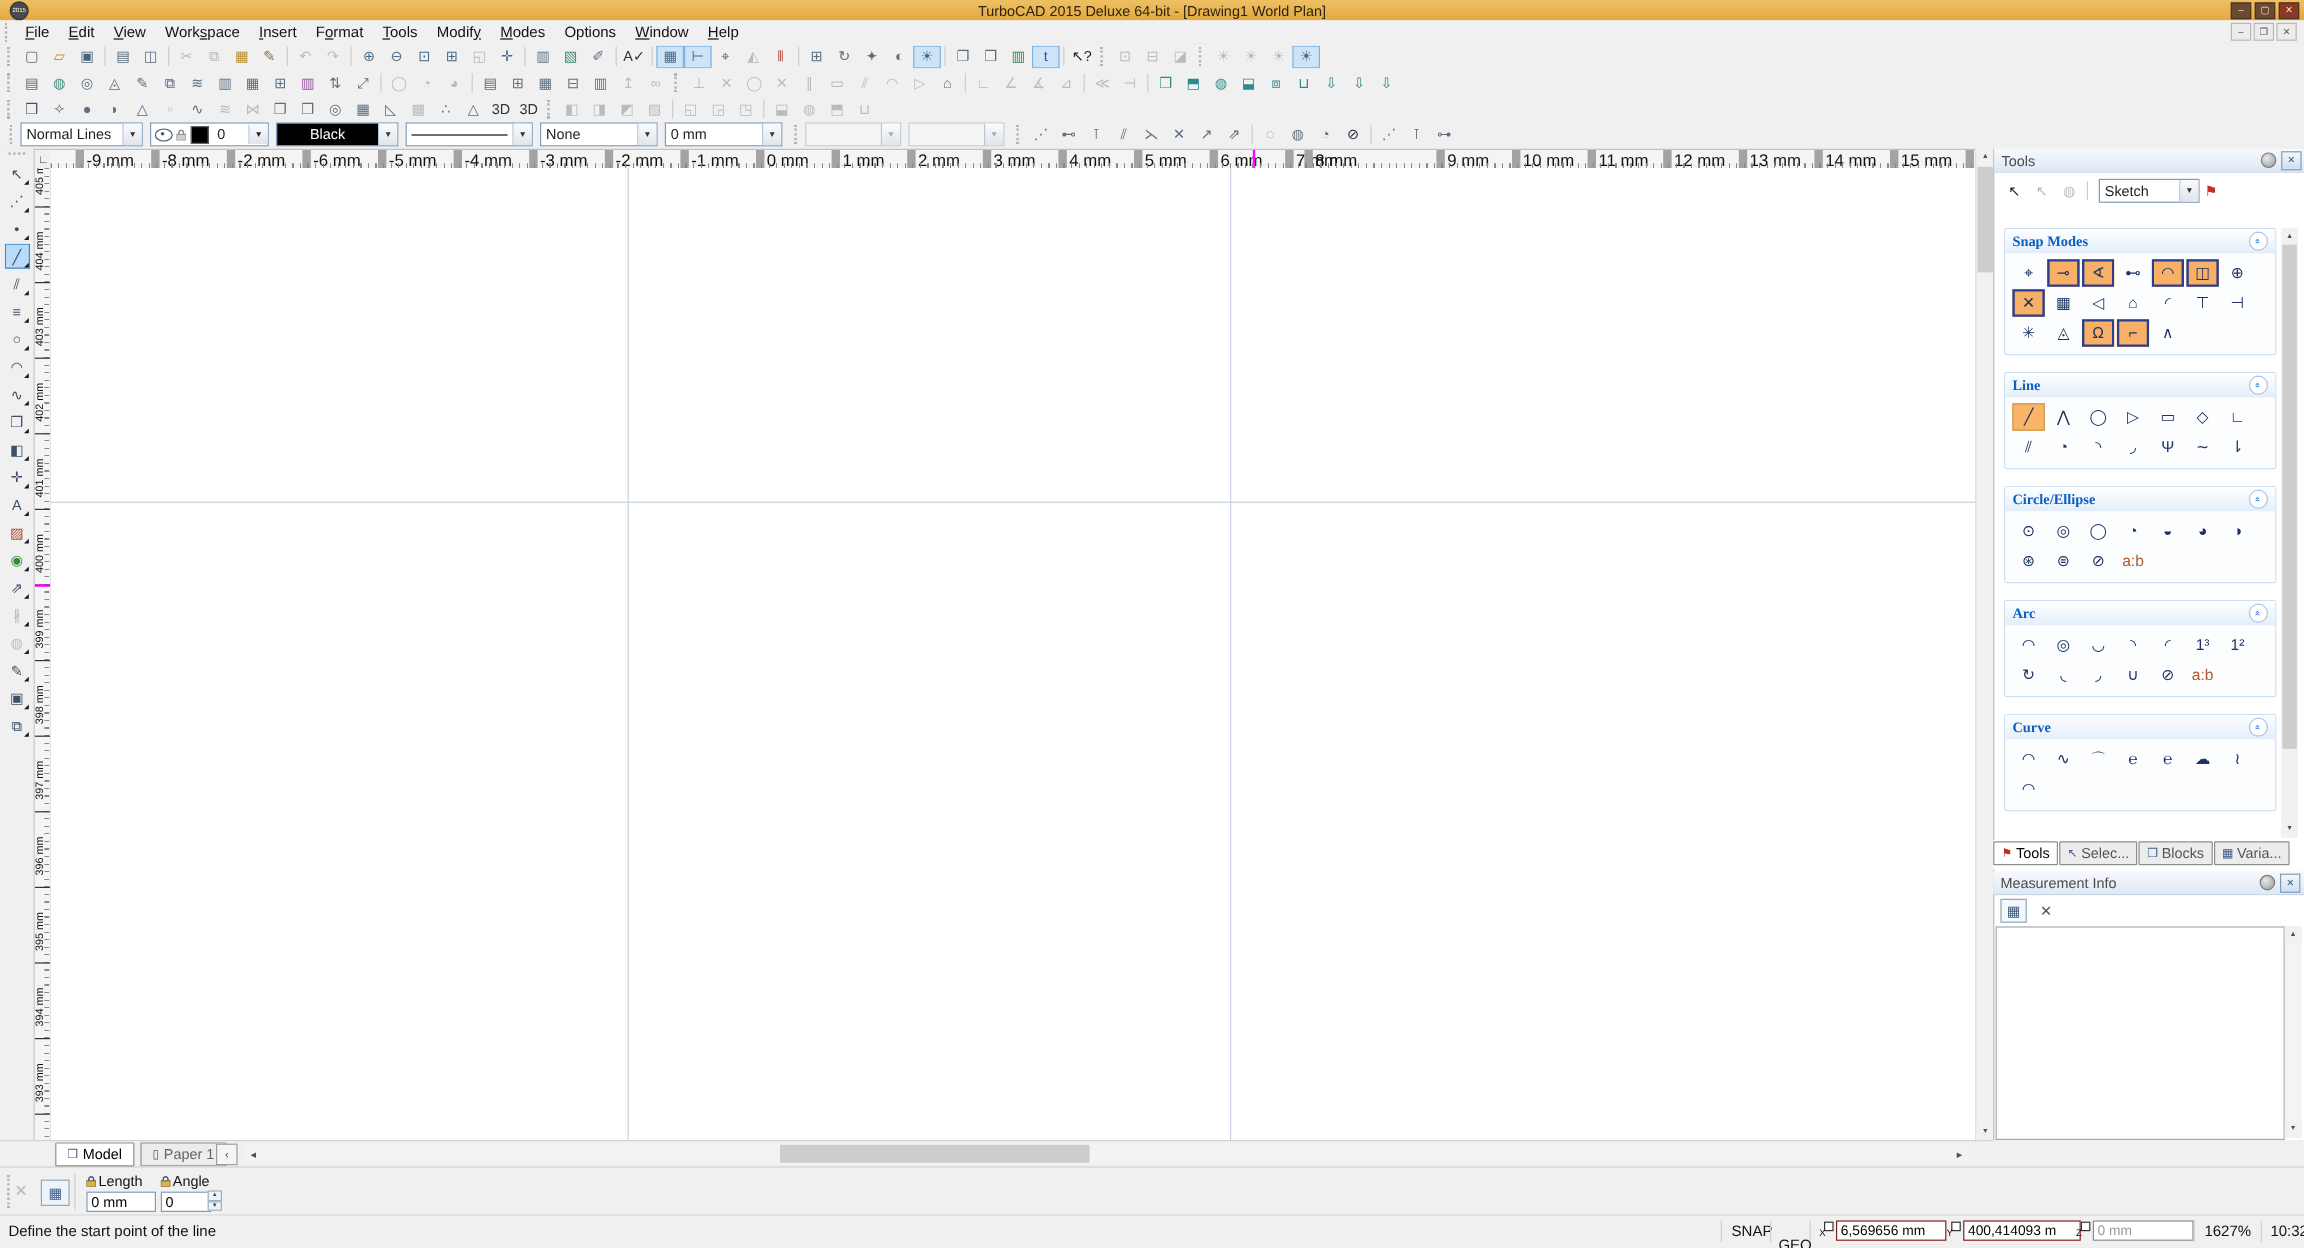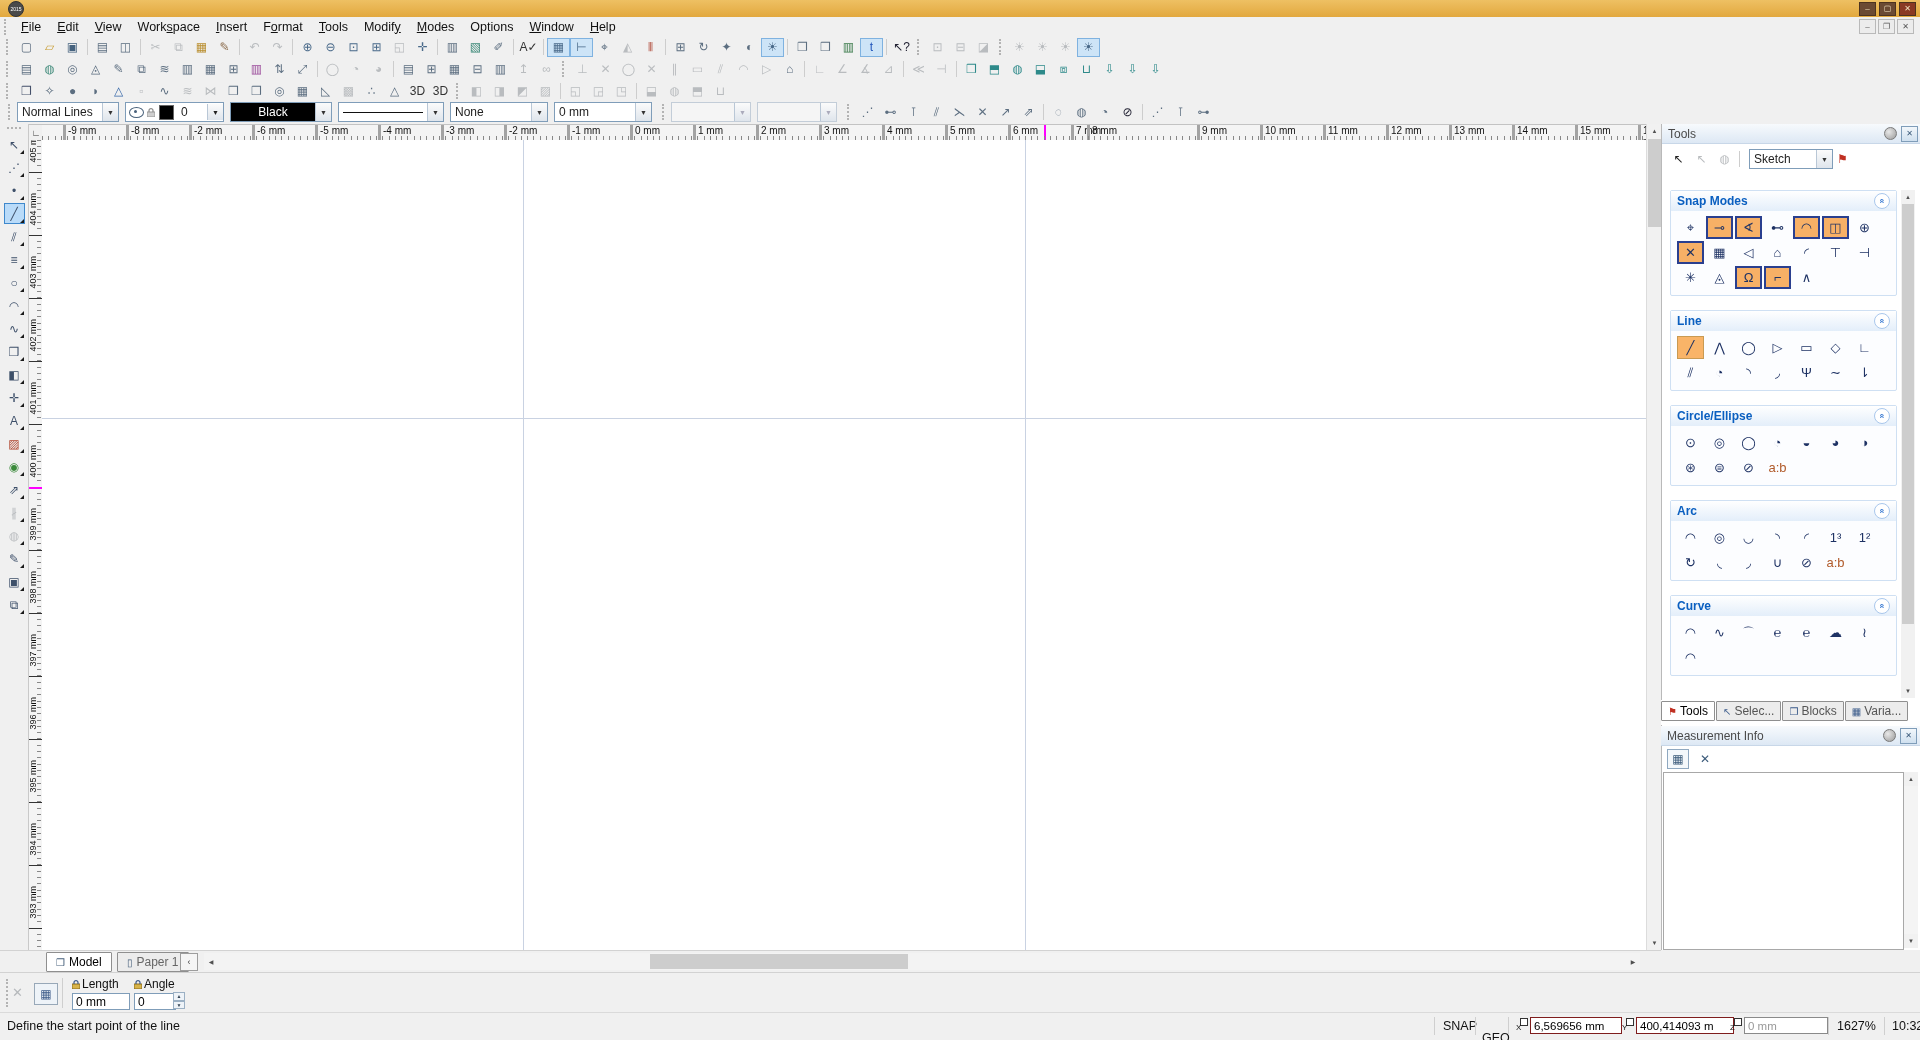--- a/index.html
+++ b/index.html
@@ -54,21 +54,21 @@
   .penbox{height:18px;border:1px solid #7f9db9;background:#fff;display:flex;align-items:center;margin-right:6px;flex:0 0 auto;}
   .penbox .num{width:26px;text-align:left;padding-left:3px;}
 
   
   #corner{left:28px;top:124px;width:14px;height:16px;background:#f0f0f0;border:1px solid #c3c3c3;
           font-size:9px;color:#333;display:flex;align-items:center;justify-content:center;}
   #hruler{left:42px;top:124px;width:1604px;height:16px;background:#f4f4f4;border-top:1px solid #c3c3c3;
           border-bottom:1px solid #9a9a9a;overflow:hidden;}
   #hruler::after{content:"";position:absolute;left:0;right:0;bottom:1px;height:4px;
           background:repeating-linear-gradient(90deg,#888 0 1px,transparent 1px 6.3px);}
-  .hlab{position:absolute;top:0;height:15px;border-left:3px solid #a3a3a3;padding-left:2px;font-size:10px;color:#111;}
+  .hlab{position:absolute;top:0;height:15px;border-left:7px solid #a3a3a3;padding-left:2px;font-size:14px;color:#111;}
   #vruler{left:28px;top:140px;width:14px;height:810px;background:#f4f4f4;border-right:1px solid #9a9a9a;overflow:hidden;}
   #vruler::before{content:"";position:absolute;top:0;bottom:0;right:1px;width:4px;
           background:repeating-linear-gradient(180deg,#888 0 1px,transparent 1px 6.3px);}
   .vtick{position:absolute;left:0;width:100%;height:1px;background:#333;}
   .vlab{position:absolute;left:0;font-size:9px;color:#111;writing-mode:vertical-rl;transform:rotate(180deg);}
   .mk-h{position:absolute;top:0;width:2px;height:16px;background:#f0f;}
   .mk-v{position:absolute;left:0;width:14px;height:2px;background:#f0f;}
   #canvas{left:42px;top:140px;width:1604px;height:810px;background:#fff;}
   .pline-v{position:absolute;top:0;bottom:0;width:1px;background:#c9d2e2;}
   .pline-h{position:absolute;left:0;right:0;height:1px;background:#c9d2e2;}
@@ -111,21 +111,21 @@
        border:1px solid #7a7a7a;margin-right:4px;}
   .pclose{width:15px;height:14px;border:1px solid #7f9db9;background:linear-gradient(#f2f7fb,#cfe0ef);
           color:#3a5a7a;font-size:8px;display:flex;align-items:center;justify-content:center;margin-right:3px;}
   #sketchbar{position:absolute;left:0;top:22px;width:259px;height:26px;display:flex;align-items:center;padding-left:5px;box-sizing:border-box;}
   #sketchcombo{width:82px;margin:0 4px 0 6px;}
   .flag{font-size:12px;color:#c03022;}
   #sections{position:absolute;left:0;top:52px;width:259px;height:596px;overflow:hidden;}
   .sect{margin:14px 24px 0 8px;border:1px solid #cfe0f3;background:#fcfdff;border-radius:2px;}
   .sect:first-child{margin-top:14px;}
   .sect-h{height:20px;display:flex;align-items:center;justify-content:space-between;padding:0 6px;
-          background:linear-gradient(#ffffff,#e3eefa);color:#0a5fc0;font-weight:bold;font-size:12px;}
+          background:linear-gradient(#ffffff,#e3eefa);color:#0a5fc0;font-weight:bold;font-size:12px;font-family:Liberation Serif, serif;}
   .chev{width:14px;height:14px;border-radius:50%;border:1px solid #a9c7ec;color:#3577d1;font-size:9px;
         display:flex;align-items:center;justify-content:center;transform:rotate(90deg);background:#fff;}
   .sgrid{display:flex;flex-wrap:wrap;padding:4px 5px 5px 5px;}
   .scell{width:27px;height:23px;margin:1px;display:flex;align-items:center;justify-content:center;flex:0 0 auto;}
   .scell .g{font-size:13px;color:#1e3264;line-height:1;}
   .scell.on{background:#f7b066;box-shadow:inset 0 0 0 2px #2a3f8f;}
   .scell.sel{background:#f9b468;box-shadow:inset 0 0 0 1px #c99a52;}
   #psb{position:absolute;left:239px;top:66px;width:14px;height:508px;background:#f1f1f1;}
   #psb .thumb{position:absolute;left:1px;top:14px;width:12px;height:420px;background:#cdcdcd;}
 
@@ -165,20 +165,21 @@
   .cic .lt{font-size:8px;color:#111;margin-top:-2px;}
   .cfield{position:absolute;top:4px;height:15px;border:1px solid #7f1d1d;background:#fff;font-size:11.5px;
           font-family:"Liberation Sans",sans-serif;padding:0 3px;}
   .cfield.dis{color:#999;border-color:#8a8a8a;}
 </style>
 </head>
 <body>
 
 <div class="abs" id="titlebar">
   <div id="appbadge">2015</div>
+  <div id="apptitle">TurboCAD 2015 Deluxe 64-bit - [Drawing1 World Plan]</div>
   <div id="winbtns">
     <div class="wbtn">–</div>
     <div class="wbtn">▢</div>
     <div class="wbtn close">✕</div>
   </div>
 </div>
 
 <div class="abs" id="menubar">
   <span class="grip"></span>
   <div id="menuitems" style="display:flex;">

